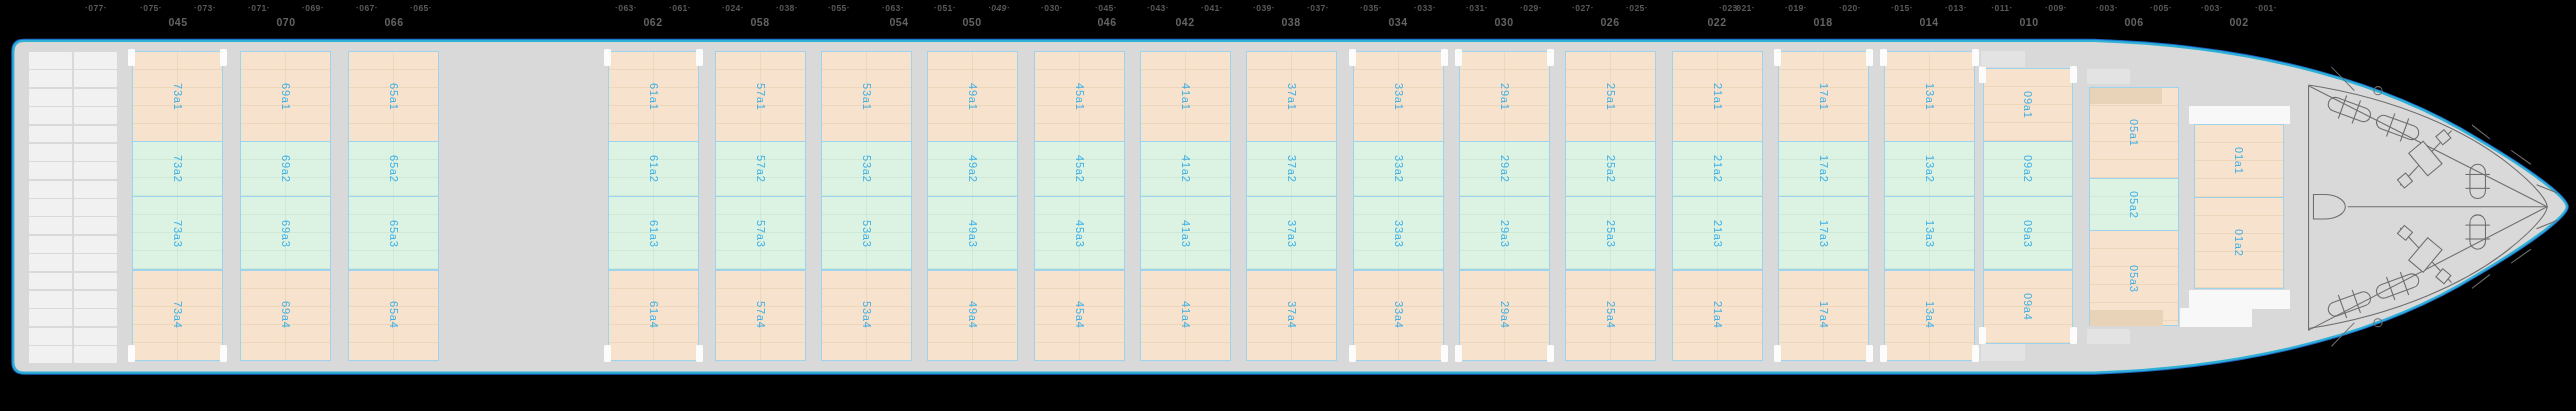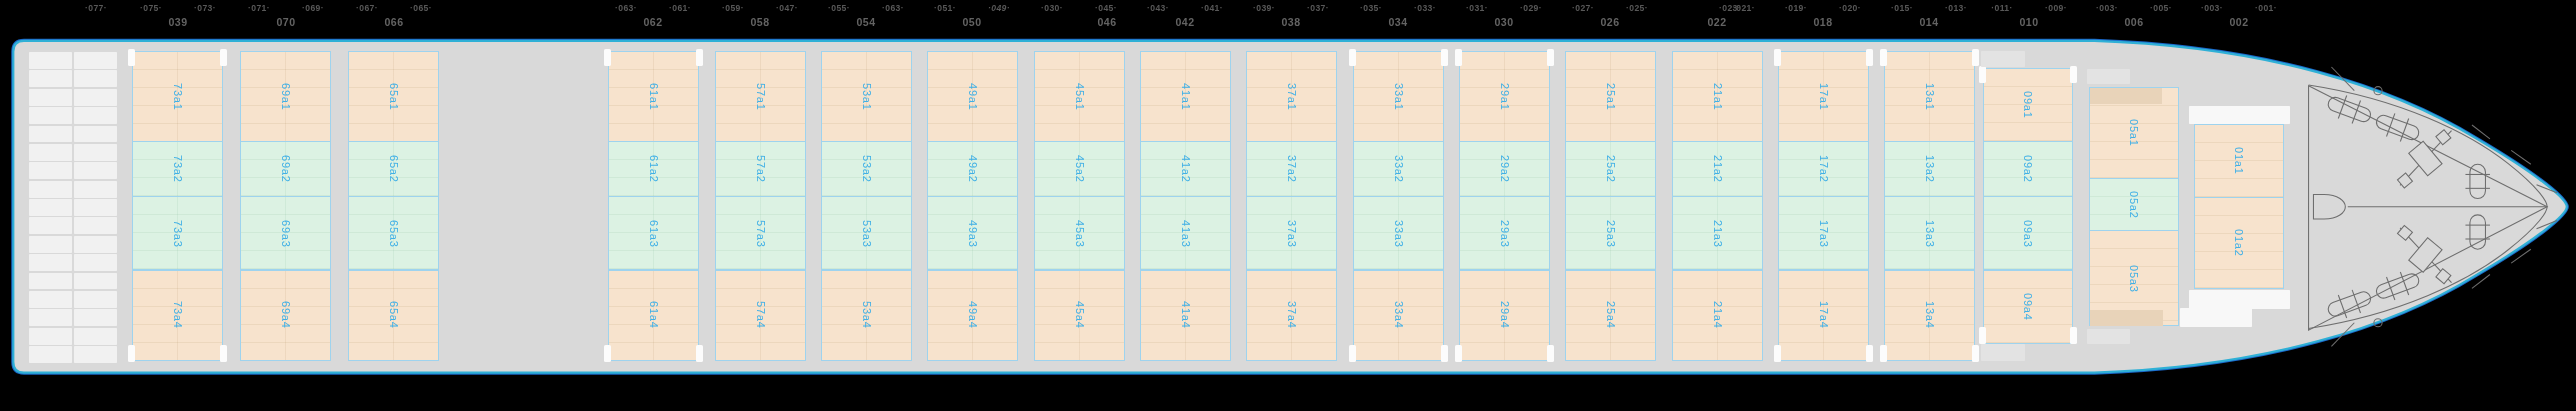--- a/index.html
+++ b/index.html
@@ -99,22 +99,22 @@
   <div id="axis-layer">
       <div class="axis-label axis-odd" style="left: 96px;">·077·</div>
       <div class="axis-label axis-odd" style="left: 151px;">·075·</div>
       <div class="axis-label axis-odd" style="left: 205px;">·073·</div>
       <div class="axis-label axis-odd" style="left: 259px;">·071·</div>
       <div class="axis-label axis-odd" style="left: 313px;">·069·</div>
       <div class="axis-label axis-odd" style="left: 367px;">·067·</div>
       <div class="axis-label axis-odd" style="left: 421px;">·065·</div>
       <div class="axis-label axis-odd" style="left: 626px;">·063·</div>
       <div class="axis-label axis-odd" style="left: 680px;">·061·</div>
-      <div class="axis-label axis-odd" style="left: 733px;">·059·</div>
-      <div class="axis-label axis-odd" style="left: 787px;">·047·</div>
+      <div class="axis-label axis-odd" style="left: 733px;">·024·</div>
+      <div class="axis-label axis-odd" style="left: 787px;">·038·</div>
       <div class="axis-label axis-odd" style="left: 839px;">·055·</div>
       <div class="axis-label axis-odd" style="left: 893px;">·063·</div>
       <div class="axis-label axis-odd" style="left: 945px;">·051·</div>
       <div class="axis-label axis-odd" style="left: 999px; font-style: italic;">·049·</div>
       <div class="axis-label axis-odd" style="left: 1052px;">·030·</div>
       <div class="axis-label axis-odd" style="left: 1106px;">·045·</div>
       <div class="axis-label axis-odd" style="left: 1158px;">·043·</div>
       <div class="axis-label axis-odd" style="left: 1212px;">·041·</div>
       <div class="axis-label axis-odd" style="left: 1264px;">·039·</div>
       <div class="axis-label axis-odd" style="left: 1318px;">·037·</div>
@@ -129,26 +129,26 @@
       <div class="axis-label axis-odd" style="left: 1796px;">·019·</div>
       <div class="axis-label axis-odd" style="left: 1850px;">·020·</div>
       <div class="axis-label axis-odd" style="left: 1902px;">·015·</div>
       <div class="axis-label axis-odd" style="left: 1956px;">·013·</div>
       <div class="axis-label axis-odd" style="left: 2002px;">·011·</div>
       <div class="axis-label axis-odd" style="left: 2056px;">·009·</div>
       <div class="axis-label axis-odd" style="left: 2107px;">·003·</div>
       <div class="axis-label axis-odd" style="left: 2161px;">·005·</div>
       <div class="axis-label axis-odd" style="left: 2212px;">·003·</div>
       <div class="axis-label axis-odd" style="left: 2266px;">·001·</div>
-      <div class="axis-label axis-even" style="left: 178px;">039</div>
+      <div class="axis-label axis-even" style="left: 178px;">045</div>
       <div class="axis-label axis-even" style="left: 286px;">070</div>
       <div class="axis-label axis-even" style="left: 394px;">066</div>
       <div class="axis-label axis-even" style="left: 653px;">062</div>
       <div class="axis-label axis-even" style="left: 760px;">058</div>
-      <div class="axis-label axis-even" style="left: 866px;">054</div>
+      <div class="axis-label axis-even" style="left: 899px;">054</div>
       <div class="axis-label axis-even" style="left: 972px;">050</div>
       <div class="axis-label axis-even" style="left: 1079px; margin-left: 28px;">046</div>
       <div class="axis-label axis-even" style="left: 1185px;">042</div>
       <div class="axis-label axis-even" style="left: 1291px;">038</div>
       <div class="axis-label axis-even" style="left: 1398px;">034</div>
       <div class="axis-label axis-even" style="left: 1504px;">030</div>
       <div class="axis-label axis-even" style="left: 1610px;">026</div>
       <div class="axis-label axis-even" style="left: 1717px;">022</div>
       <div class="axis-label axis-even" style="left: 1823px;">018</div>
       <div class="axis-label axis-even" style="left: 1929px;">014</div>

